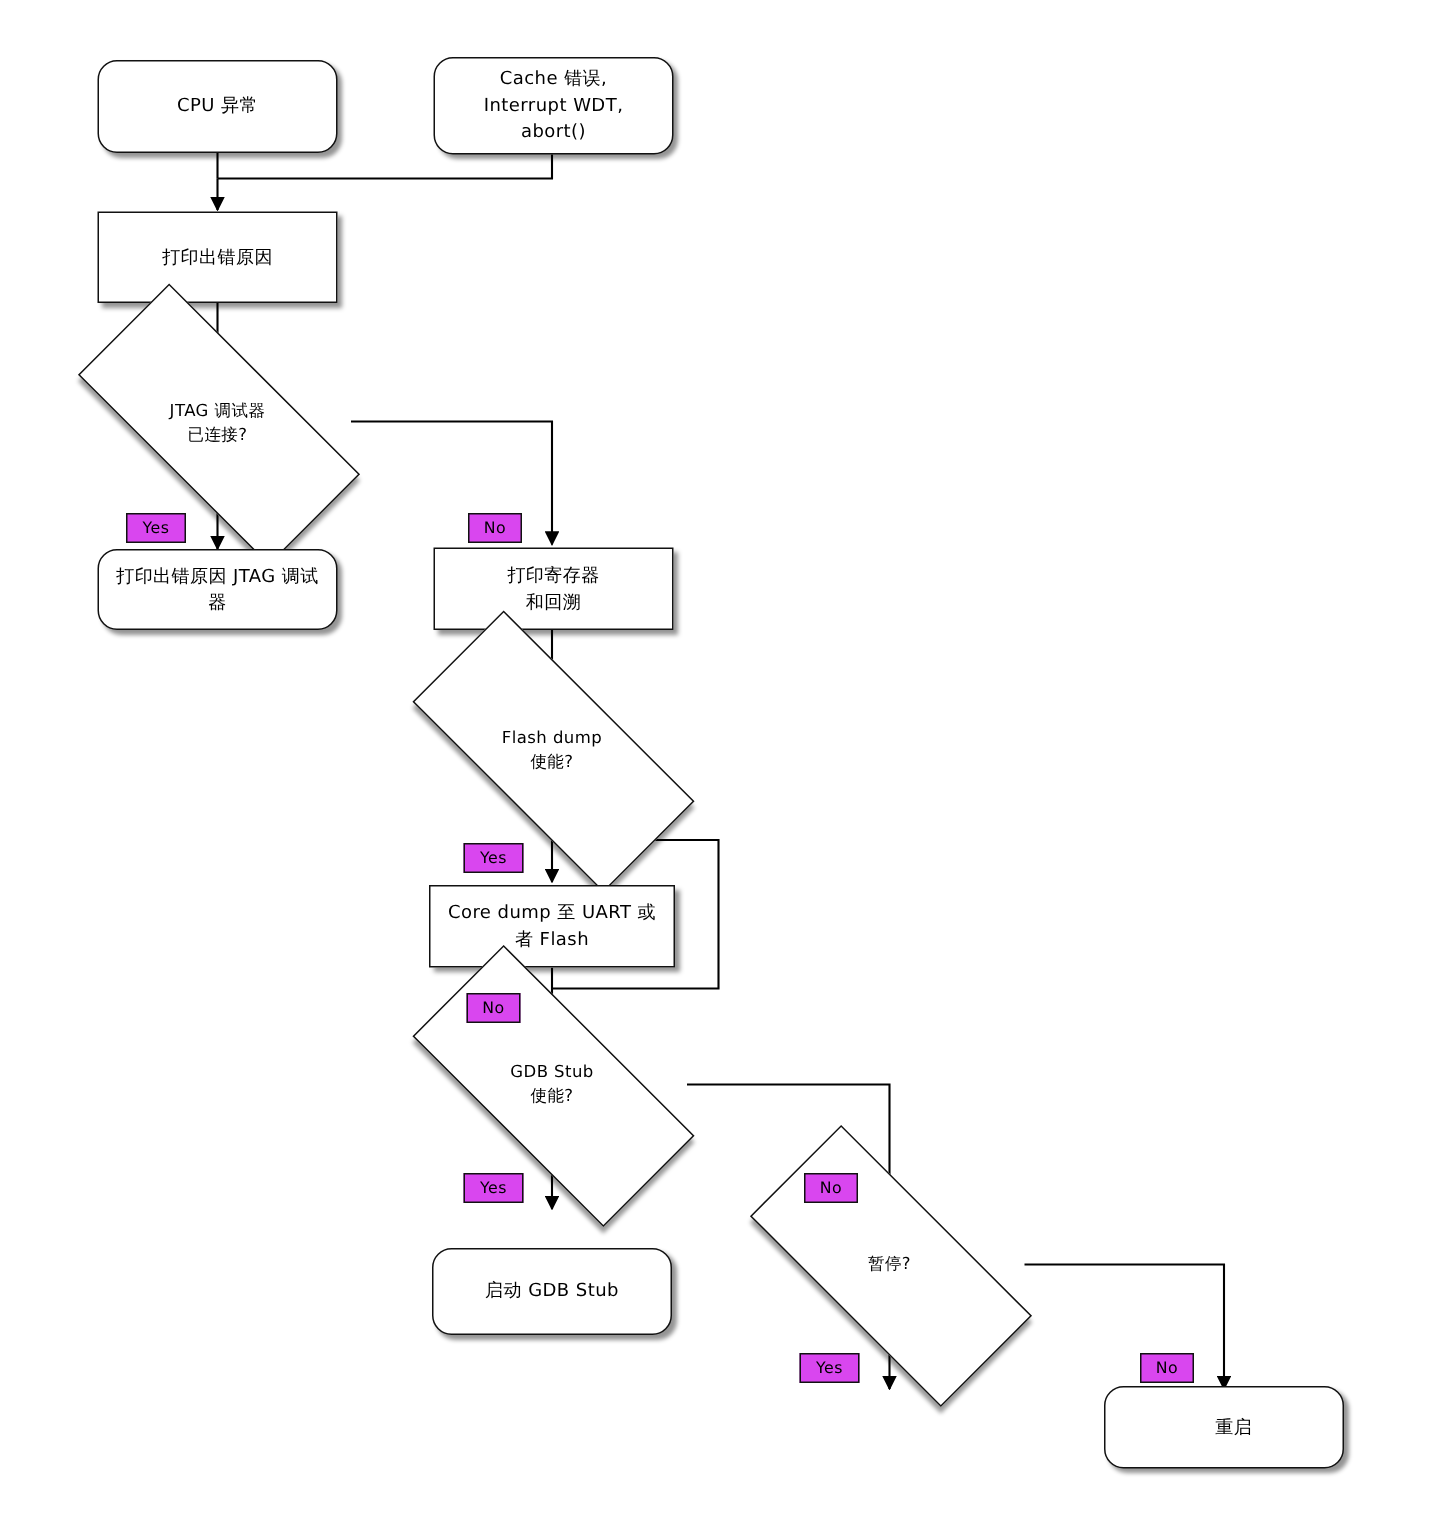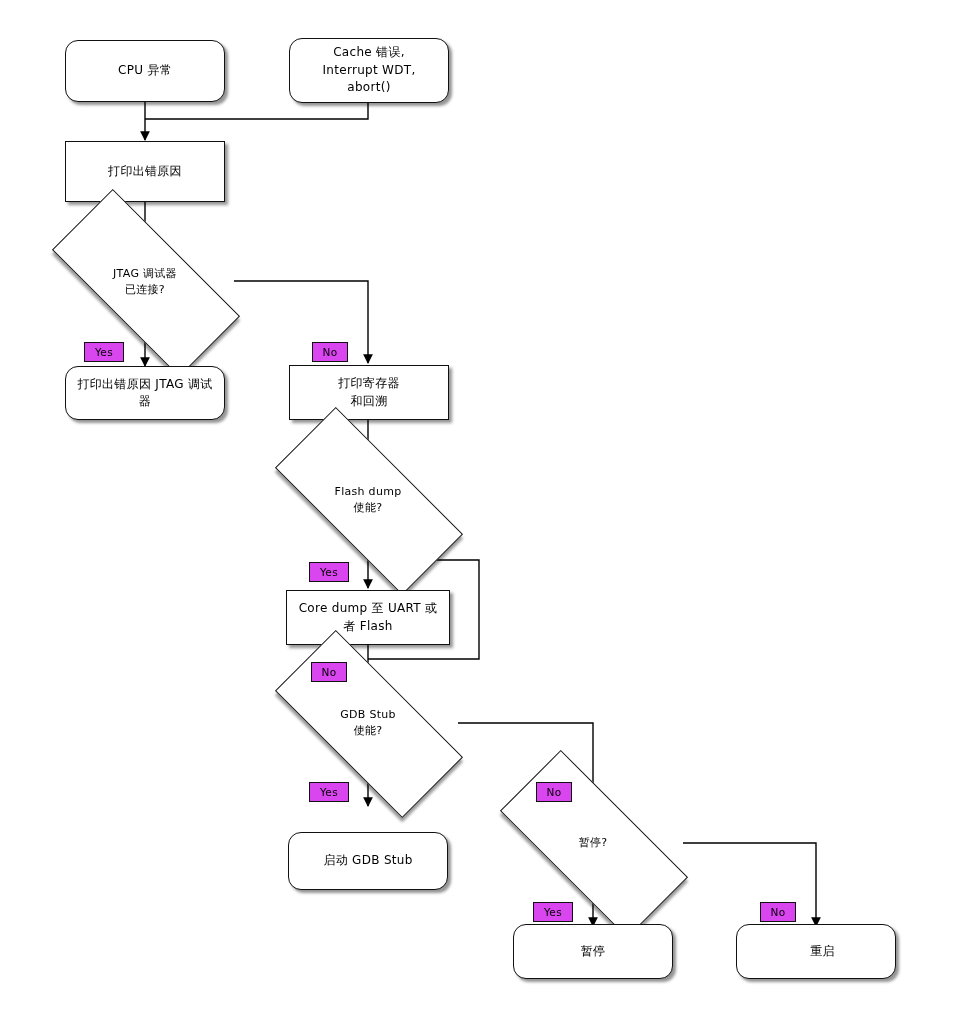--- a/index.html
+++ b/index.html
@@ -175,23 +175,20 @@
 
   <div class="node rounded" style="left:288px;top:812px;width:160px;height:58px;margin-top:20px;">
     <span class="label">启动 GDB Stub</span>
   </div>
 
   <div class="diamond" style="left:504px;top:801px;width:178px;height:84px;">
     <div class="dshape"></div>
     <div class="dtext">暂停?</div>
   </div>
 
-  <div class="node rounded" style="left:513px;top:924px;width:160px;height:55px;">
-    <span class="label">暂停</span>
-  </div>
 
   <div class="node rounded" style="left:736px;top:924px;width:160px;height:55px;padding-left:13px;">
     <span class="label">重启</span>
   </div>
 
   <div class="tag" style="left:84px;top:342px;width:40px;">Yes</div>
 
   <div class="tag" style="left:312px;top:342px;width:36px;">No</div>
 
   <div class="tag" style="left:309px;top:562px;width:40px;">Yes</div>

